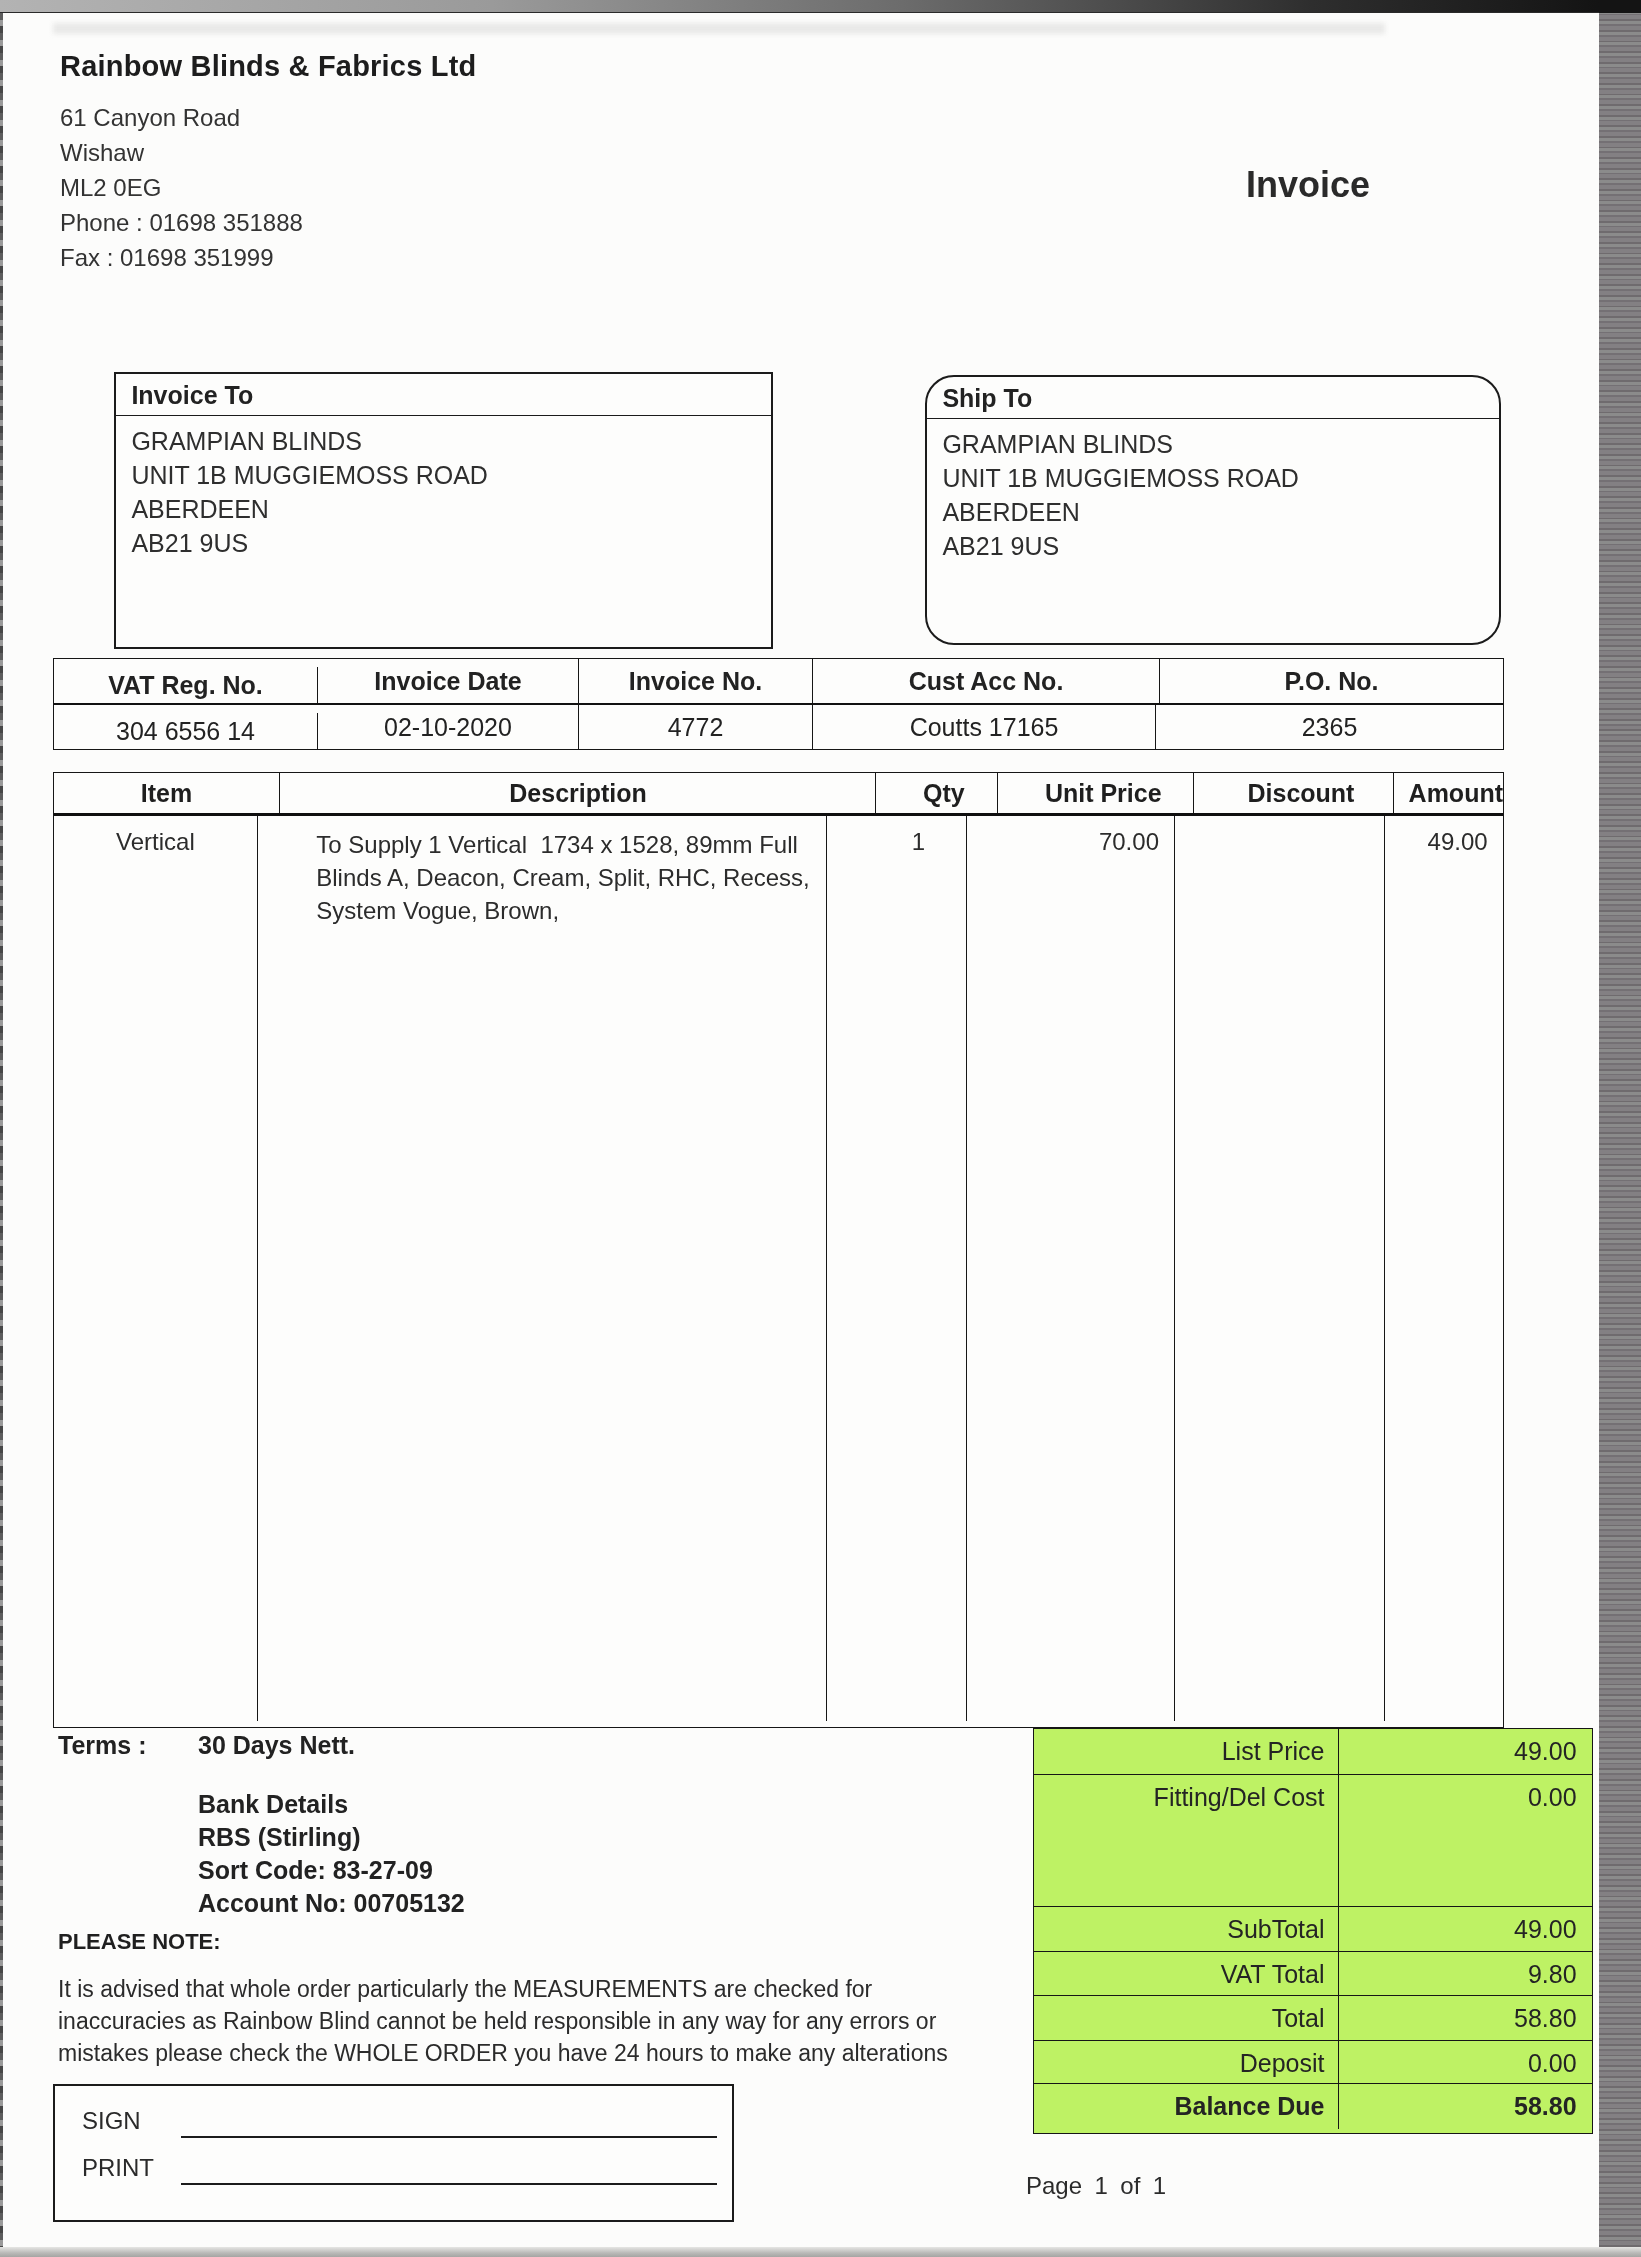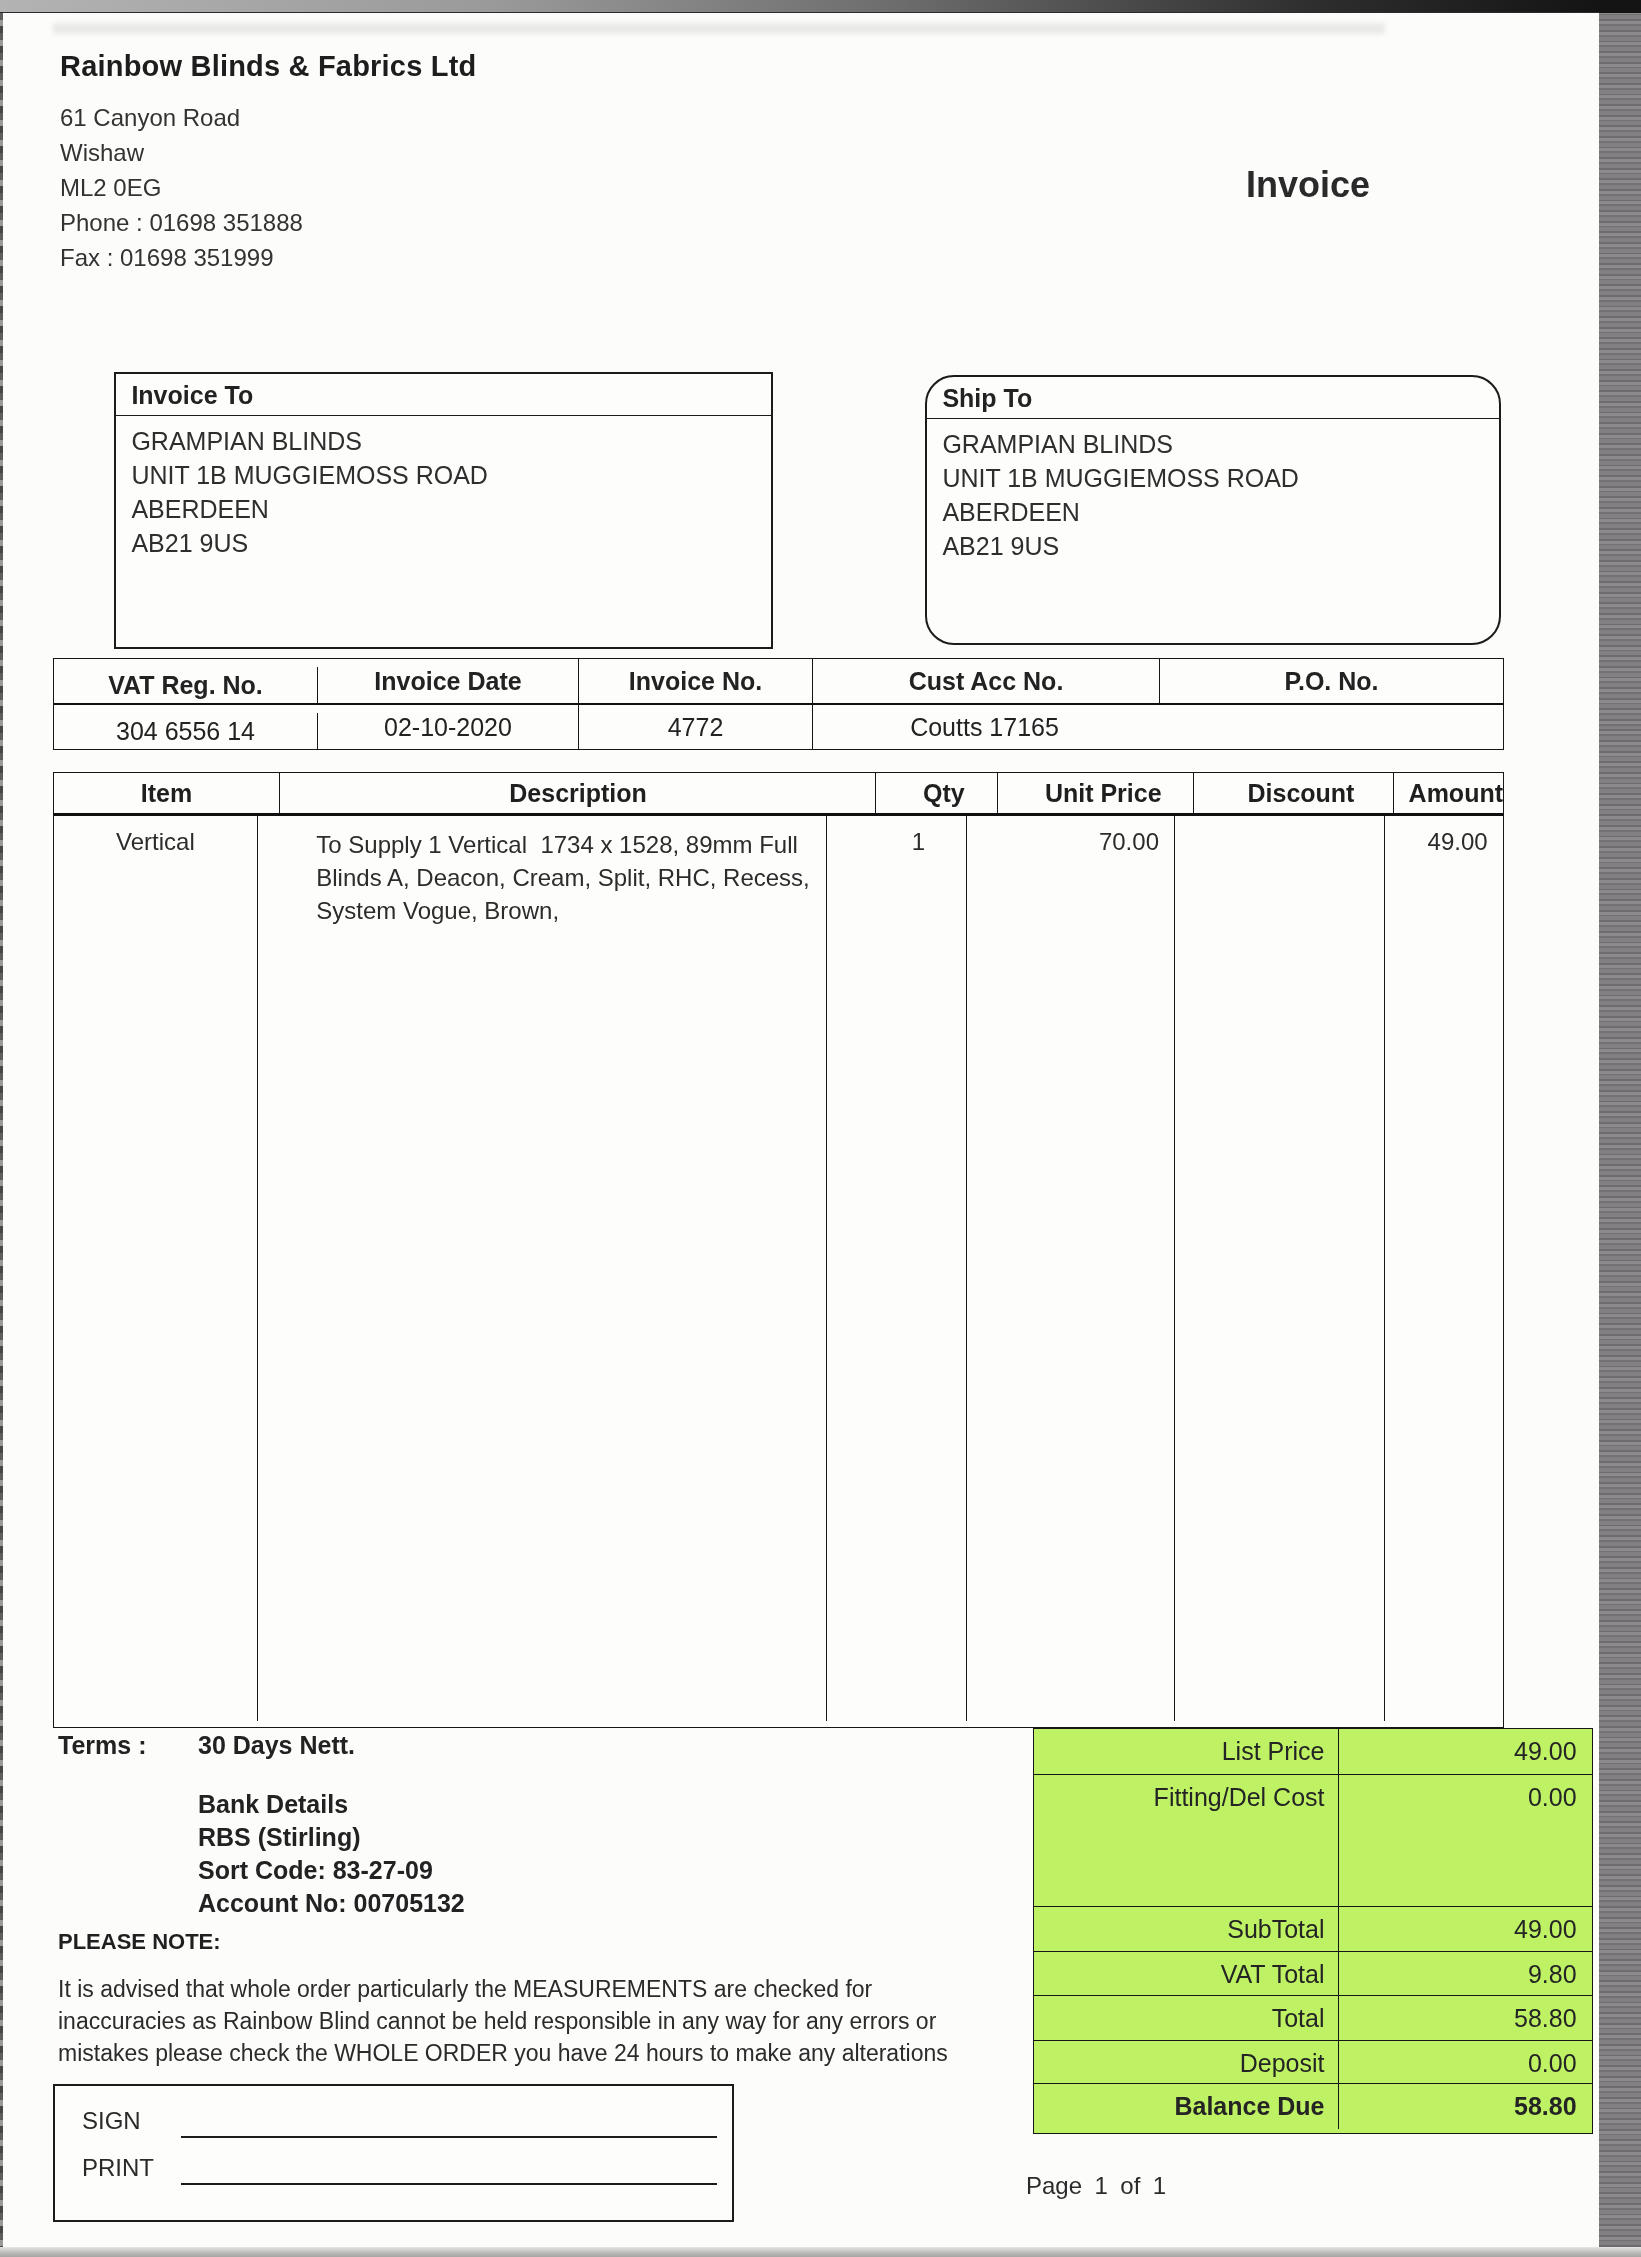--- a/index.html
+++ b/index.html
@@ -172,20 +172,21 @@
     <div class="info-cell ic-1">Invoice Date</div>
     <div class="info-cell ic-2">Invoice No.</div>
     <div class="info-cell ic-4">Cust Acc No.</div>
     <div class="info-cell ic-3">P.O. No.</div>
   </div>
   <div class="info-row">
     <div class="info-cell ic-0">304 6556 14</div>
     <div class="info-cell ic-1">02-10-2020</div>
     <div class="info-cell ic-2">4772</div>
     <div class="info-cell ic-3">Coutts 17165</div>
+    <div class="info-cell ic-4">2365</div>
   </div>
 </div>
 
 <div class="items-table">
   <div class="items-head">
     <div class="cell c-item">Item</div>
     <div class="cell c-desc" style="text-align:center;padding-left:0;">Description</div>
     <div class="cell c-qty">Qty</div>
     <div class="cell c-price" style="text-align:left;padding-right:0;justify-content:center;">Unit Price</div>
     <div class="cell c-disc" style="display:flex;align-items:center;justify-content:center;">Discount</div>

